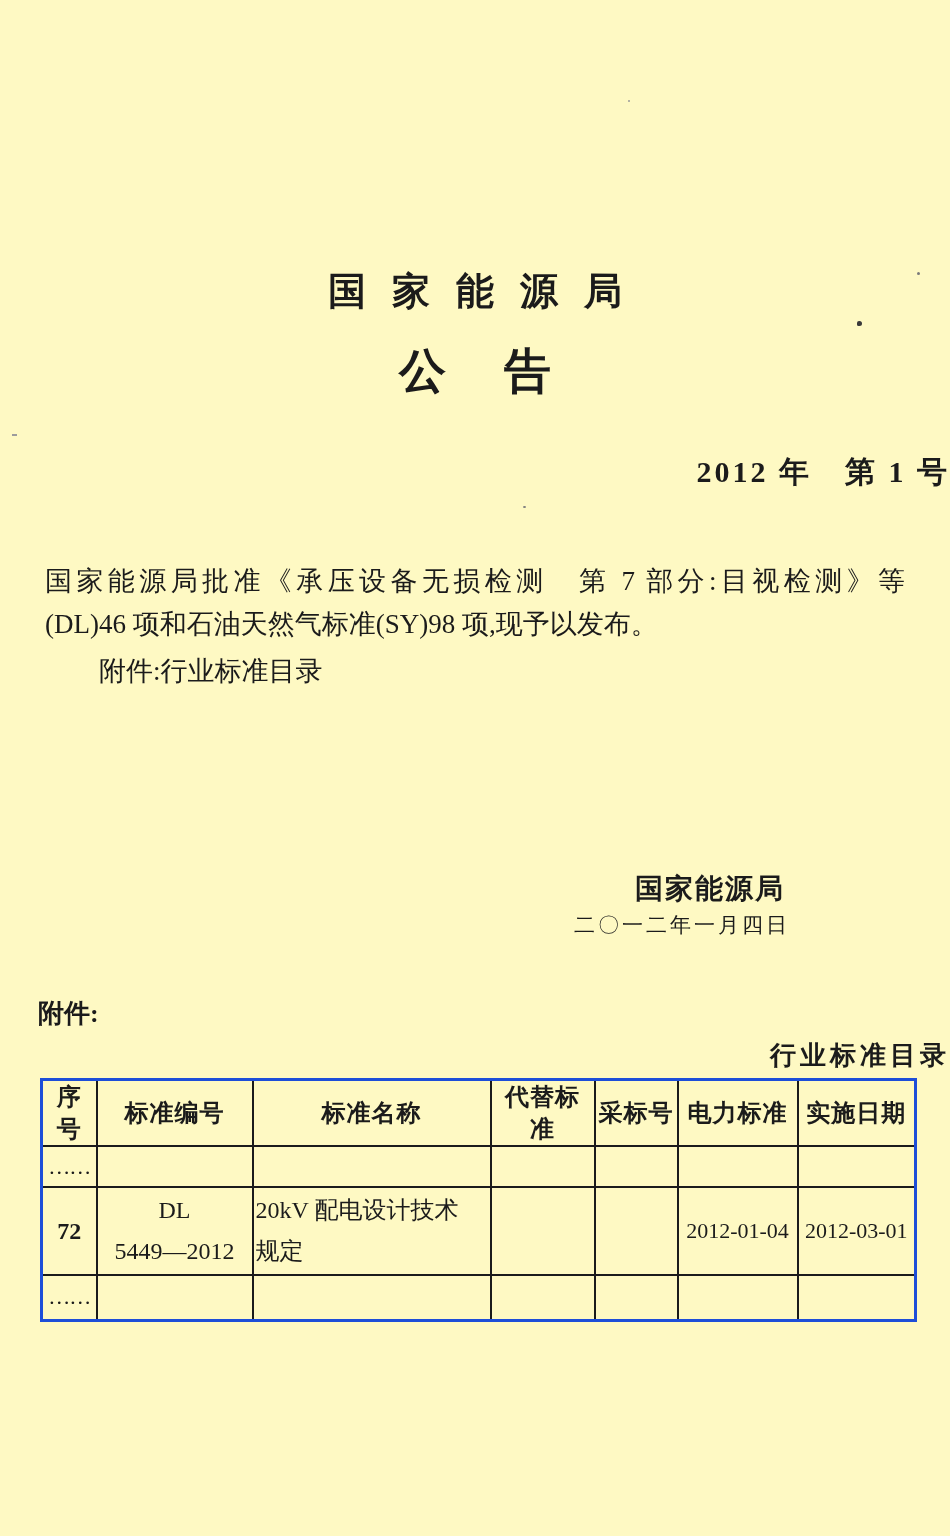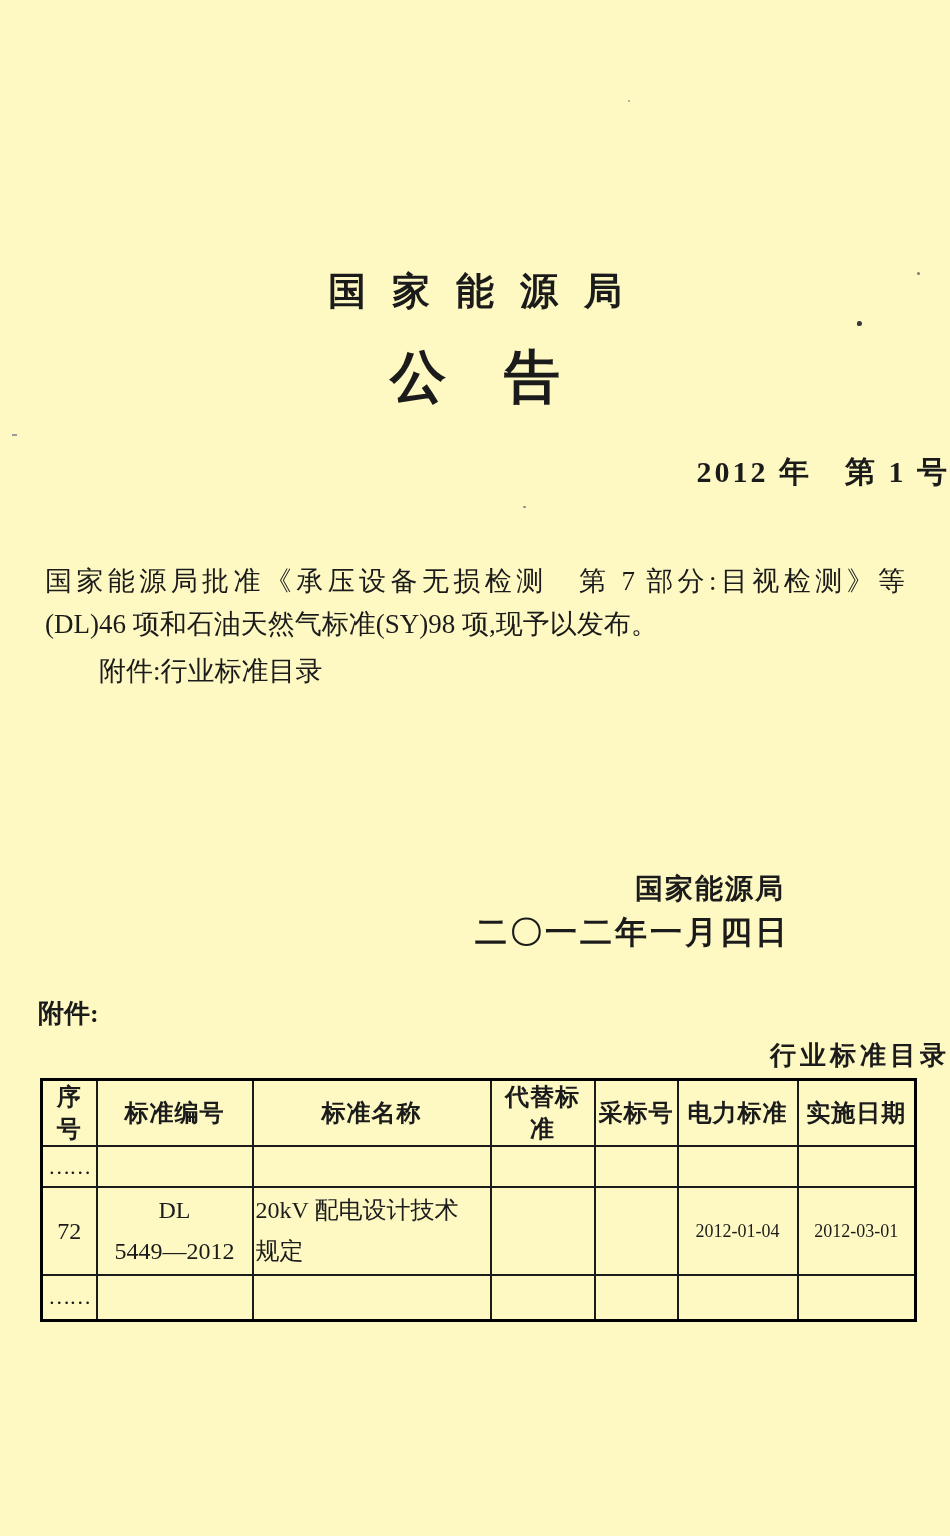--- a/index.html
+++ b/index.html
@@ -15,21 +15,21 @@
   
   .agency-title{
     position:absolute;top:266px;left:0;width:100%;
     margin:0;text-align:center;
     font-size:38px;font-weight:700;
     letter-spacing:26px;padding-left:26px;box-sizing:border-box;
   }
   .doc-type{
     position:absolute;top:340px;left:0;width:100%;
     margin:0;text-align:center;
-    font-size:56px;font-weight:700;
+    font-size:47px;font-weight:700;
     letter-spacing:58px;padding-left:58px;box-sizing:border-box;
   }
   .issue-no{
     position:absolute;top:452px;left:0;width:100%;
     text-align:right;
     font-size:30px;font-weight:700;
     letter-spacing:3px;
   }
   
   .body-block{
@@ -44,21 +44,21 @@
   }
   .body-line.indent{ text-indent:54px; }
   .attachment-note{ margin-top:4px; text-indent:54px; }
   
   .signature{
     position:absolute;top:870px;right:165px;
     font-size:28px;font-weight:700;letter-spacing:2px;
   }
   .sign-date{
     position:absolute;top:911px;right:160px;
-    font-size:32px;font-weight:700;letter-spacing:3px;
+    font-size:21px;font-weight:400;letter-spacing:3px;
   }
   
   .attach-label{
     position:absolute;top:996px;left:38px;
     font-size:26px;font-weight:700;
   }
   .table-title{
     position:absolute;top:1038px;left:0;width:100%;
     text-align:right;font-size:26px;font-weight:700;letter-spacing:4px;
   }
@@ -69,30 +69,30 @@
     border-collapse:collapse;
     font-size:24px;
   }
   .std-table th,.std-table td{
     border:2px solid #1b1b1b;
     padding:0 2px;
     vertical-align:middle;
     text-align:center;
     overflow:hidden;
   }
-  .std-table{border:3px solid #000000;}
+  .std-table{border:3px solid #1d4ed8;}
   .std-table thead tr{height:44px;}
   .std-table .row-dots-1{height:41px;}
   .std-table .row-main{height:88px;}
   .std-table .row-dots-2{height:45px;}
   .std-table th{font-weight:700;letter-spacing:1px;}
   .std-table .cell-name{text-align:left;}
   .std-table .two-line div{line-height:41px;}
-  .std-table .cell-date{font-size:18px;padding:16px 1px;letter-spacing:0;}
-  .std-table .cell-seq{letter-spacing:0;}
+  .std-table .cell-date{font-size:22px;padding:16px 1px;letter-spacing:0;}
+  .std-table .cell-seq{letter-spacing:0;font-weight:bold;}
   .dots{font-size:22px;letter-spacing:-1px;}
   
   .speck{position:absolute;border-radius:50%;}
   .sp1{left:917px;top:272px;width:3px;height:3px;background:#7a7a7a;}
   .sp2{left:857px;top:321px;width:5px;height:5px;background:#3a3a3a;border-radius:2px 50% 50% 30%;}
   .sp3{left:628px;top:100px;width:2px;height:2px;background:#9a9a9a;}
   .sp4{left:523px;top:506px;width:3px;height:2px;background:#7d7d7d;}
   .sp5{left:12px;top:434px;width:5px;height:2px;background:#9c9c9c;border-radius:0;}
 </style>
 </head>

